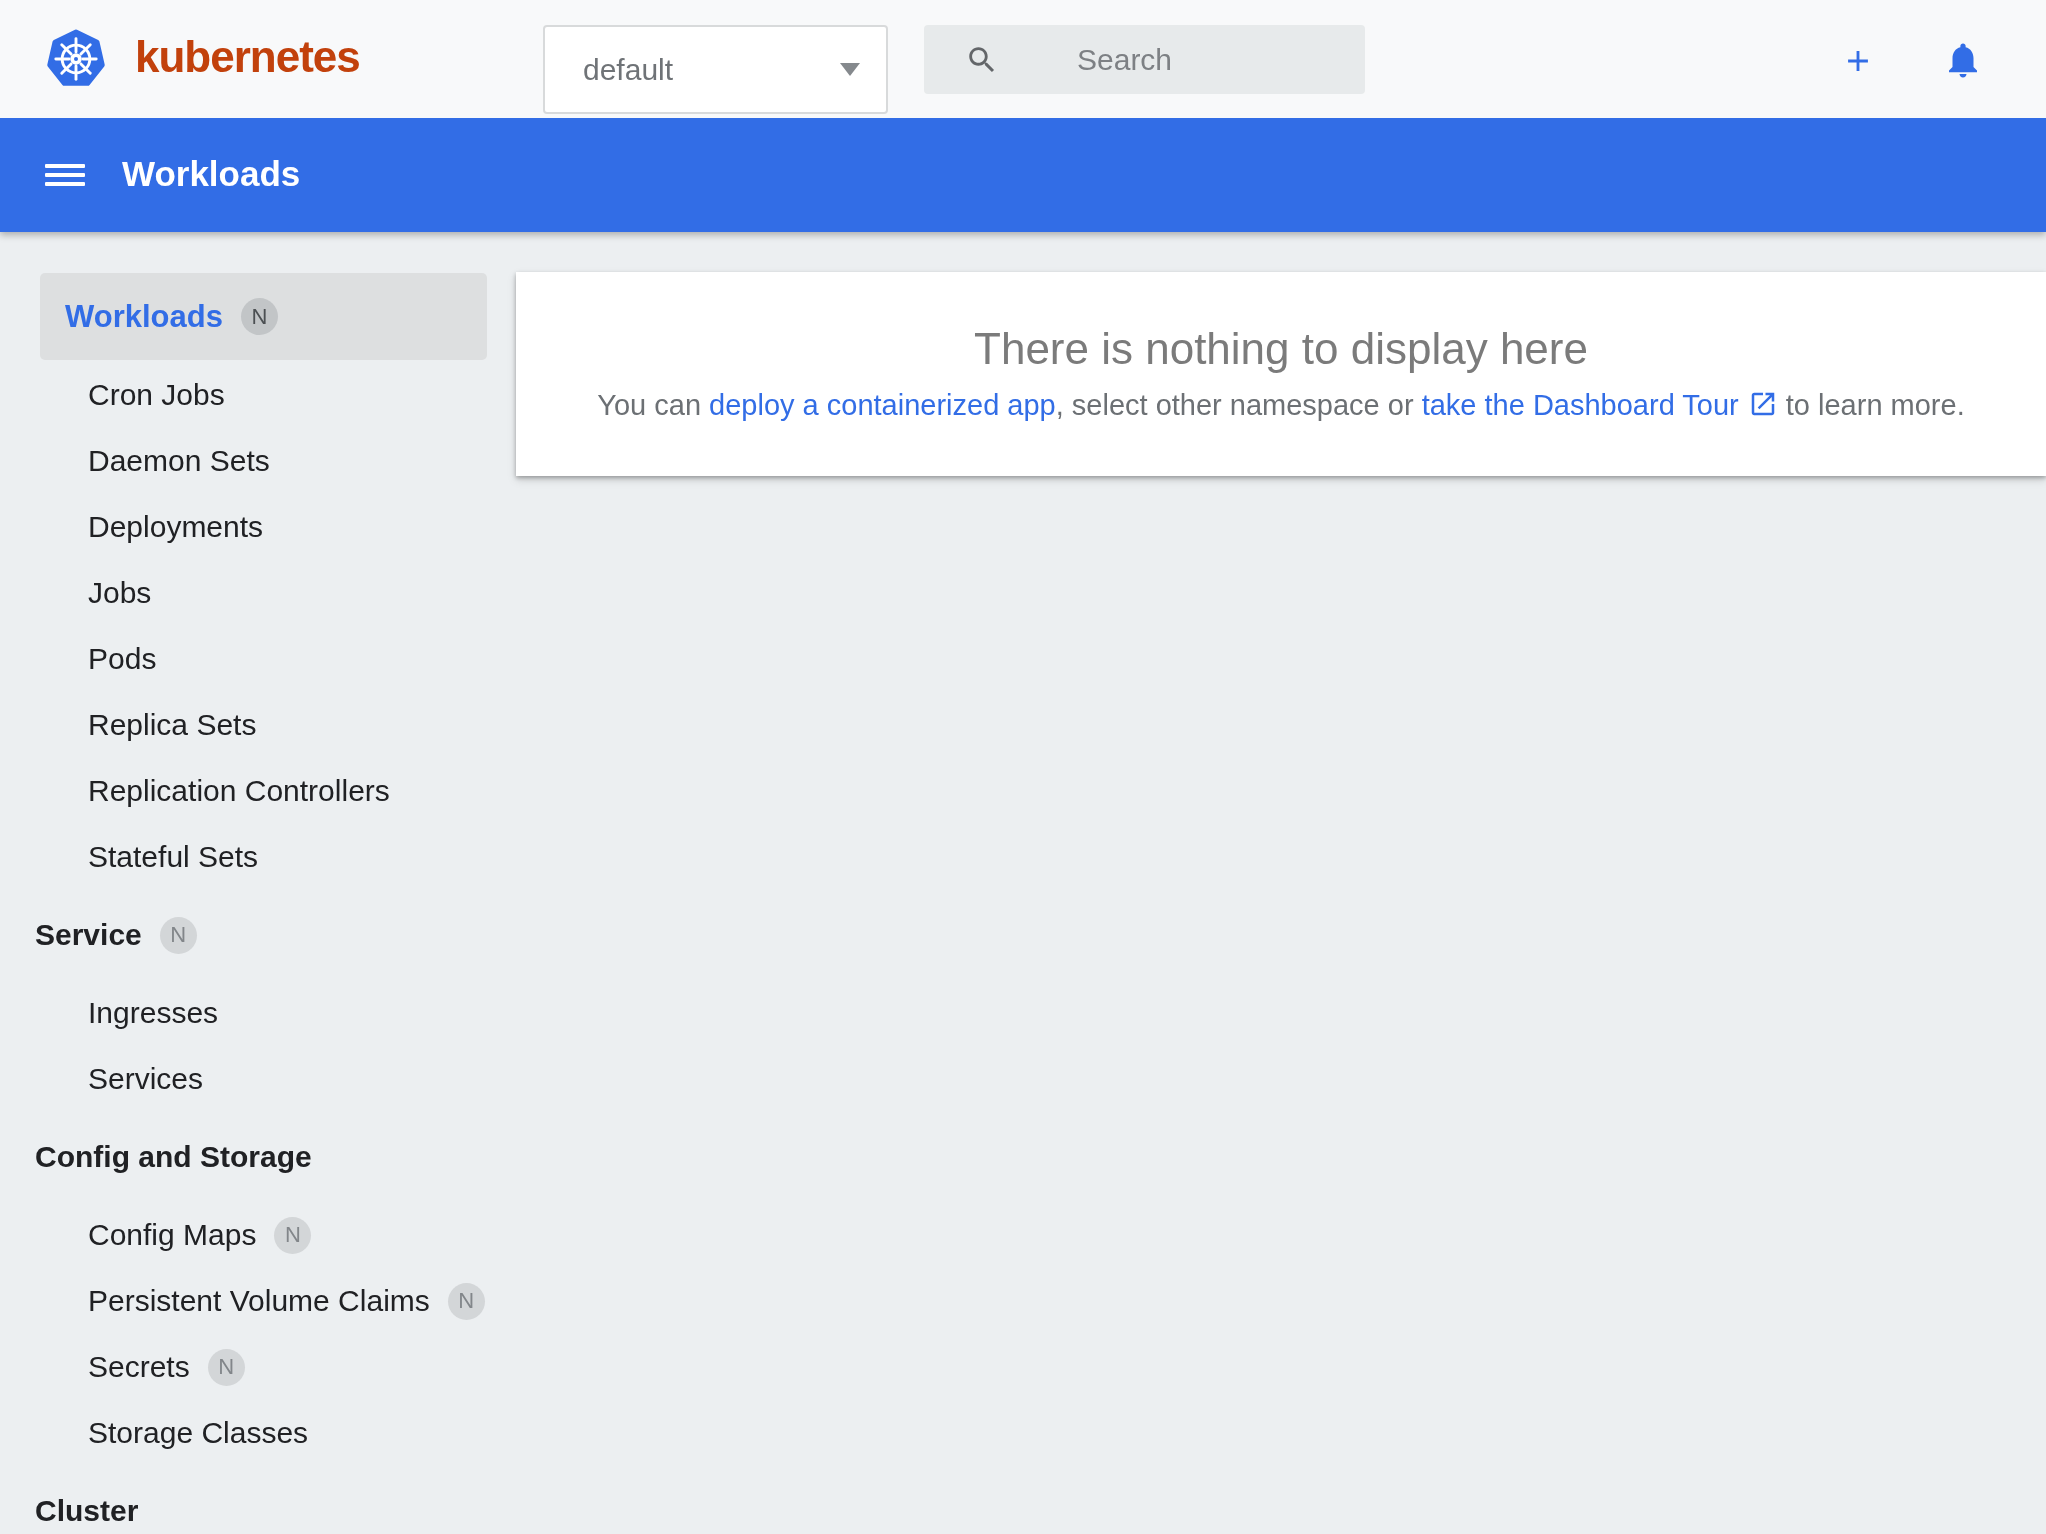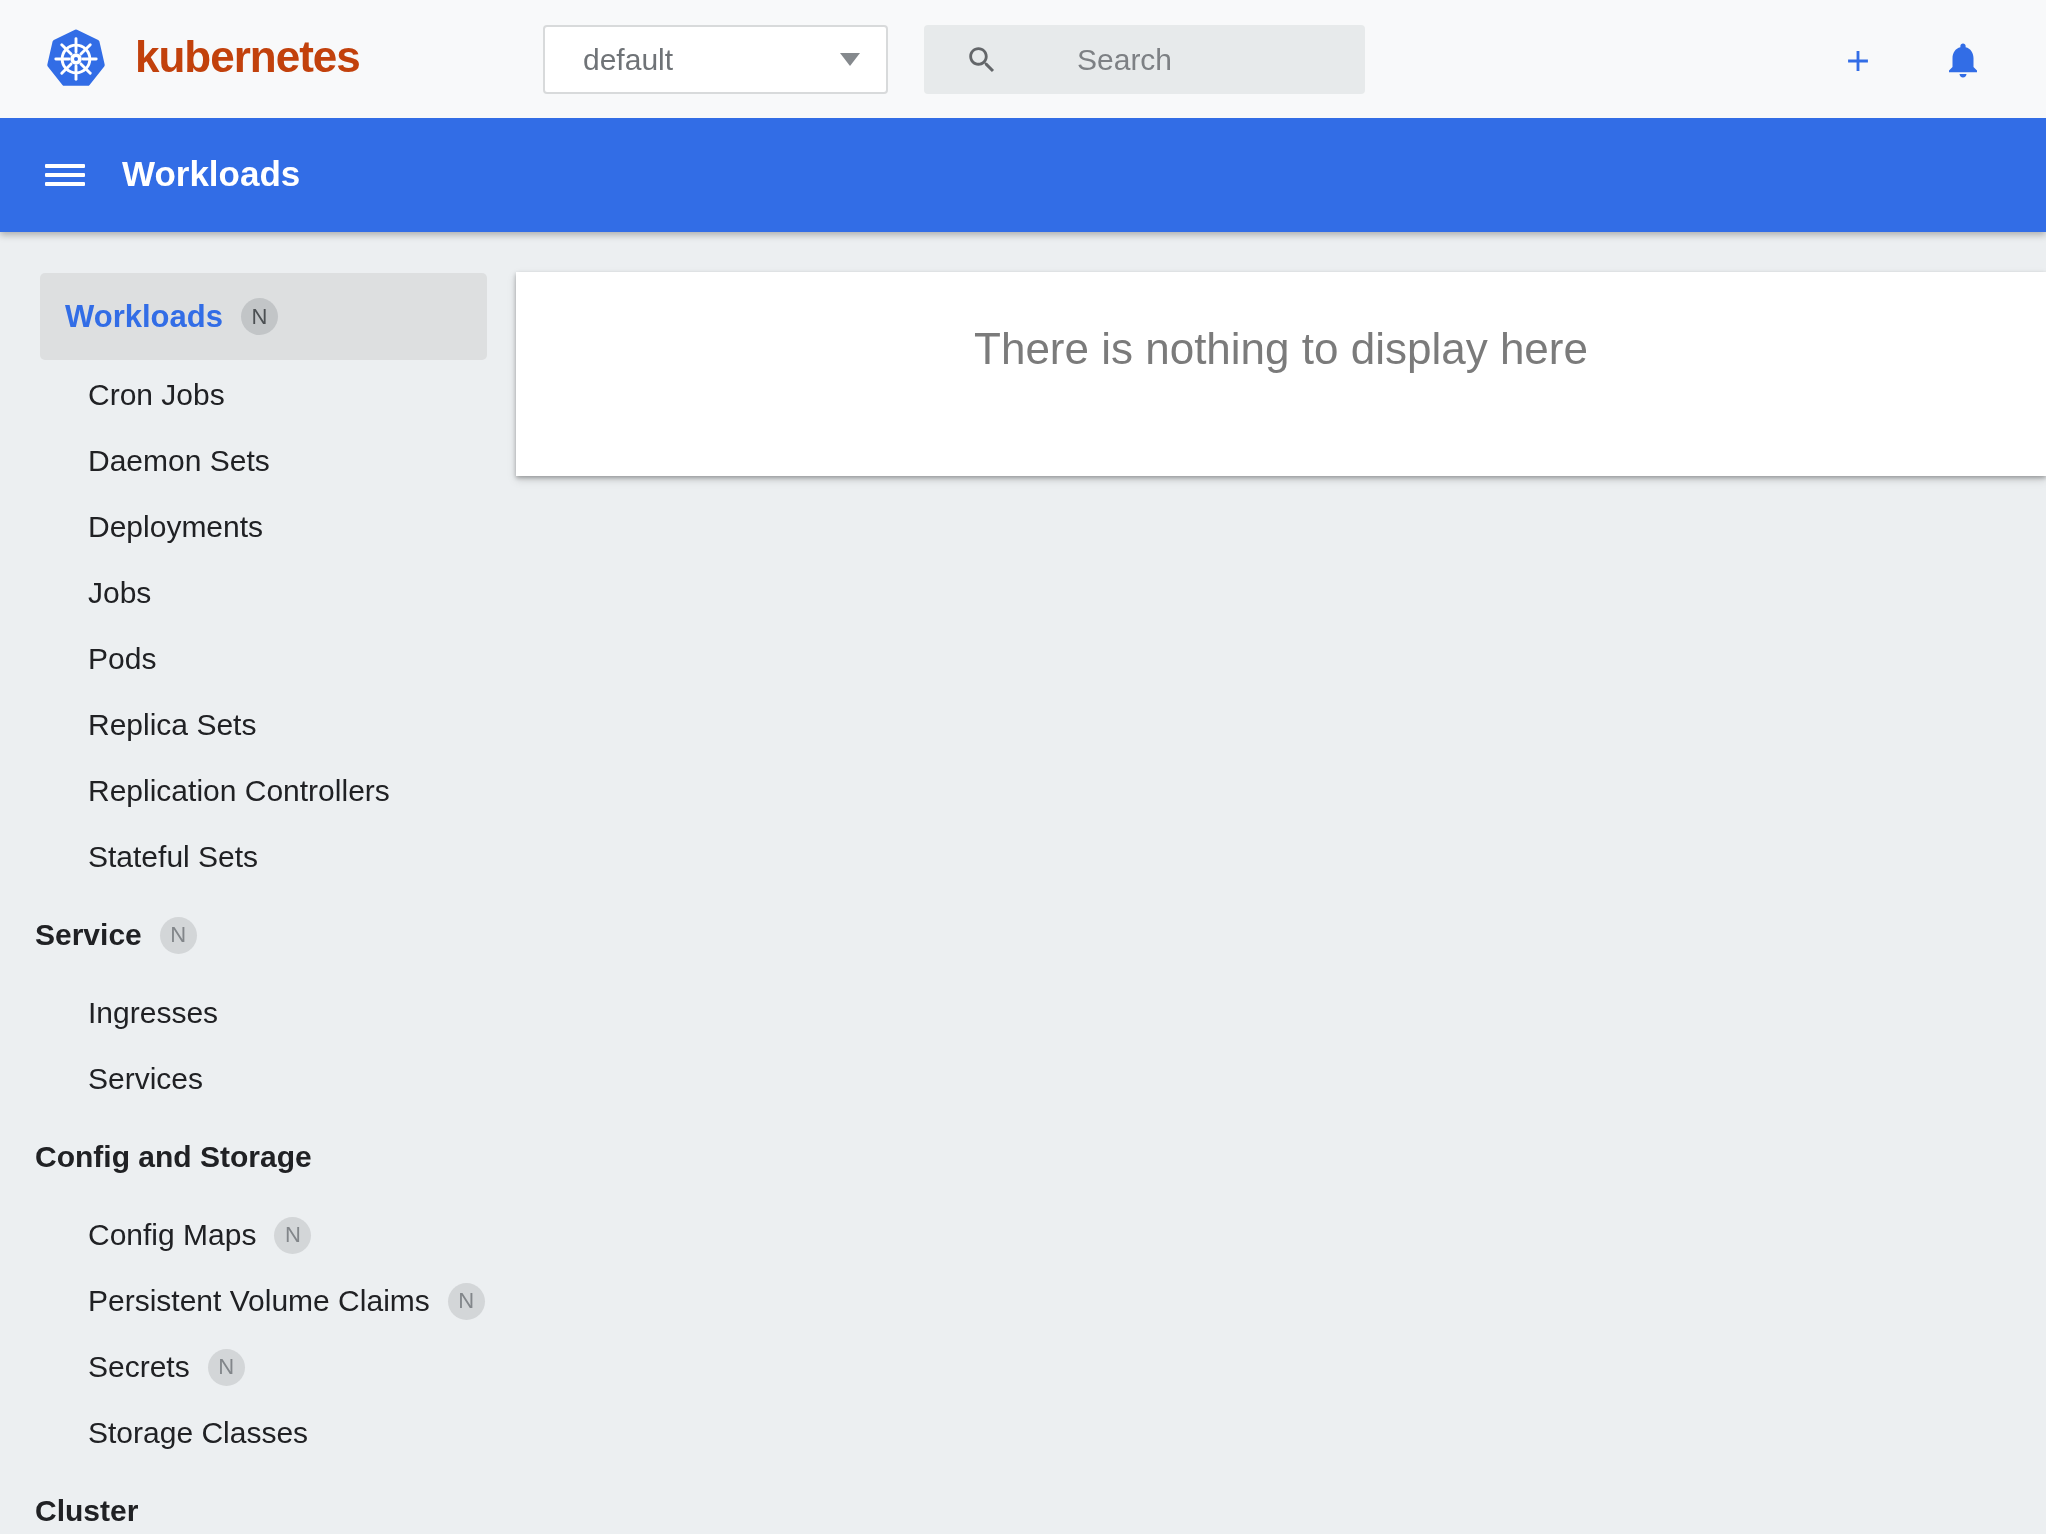--- a/index.html
+++ b/index.html
@@ -13,21 +13,21 @@
   .app-header {
     position: absolute; left: 0; top: 0; width: 2046px; height: 118px;
     background: #f8f9fa; z-index: 5;
   }
   .logo-wrap { position: absolute; left: 46px; top: 29px; width: 60px; height: 60px; }
   .brand-name {
     position: absolute; left: 135px; top: 50%; transform: translateY(-54%);
     font-size: 44px; font-weight: bold; color: #c2410c; letter-spacing: -1px;
   }
   .ns-select {
-    position: absolute; left: 543px; top: 25px; width: 345px; height: 69px;
+    position: absolute; left: 543px; top: 25px; width: 345px; height: 89px;
     background: #ffffff; border: 2px solid #d8dadb; border-radius: 4px;
     box-sizing: border-box; display: flex; align-items: center; justify-content: space-between;
     padding: 0 26px 0 38px; cursor: pointer;
   }
   .ns-value { font-size: 30px; color: #6f7377; }
   .caret-down {
     width: 0; height: 0; border-left: 10px solid transparent;
     border-right: 10px solid transparent; border-top: 13px solid #85898d;
   }
   .searchbar {
@@ -212,14 +212,17 @@
       <span class="lbl">Storage Classes</span>
     </div>
     <div class="side-header">
       <span class="lbl">Cluster</span>
     </div>
   </nav>
 
 <main>
   <div class="empty-card">
     <div class="empty-title">There is nothing to display here</div>
+    <div class="empty-hint" id="empty-hint"><span>You can </span><a href="#">deploy a containerized app</a><span>, select other namespace or </span><a href="#">take the Dashboard Tour<span class="ext-icon"><svg width="30" height="30" viewBox="0 0 24 24" fill="#326de6">
+              <path d="M19 19H5V5h7V3H5c-1.11 0-2 .9-2 2v14c0 1.1.89 2 2 2h14c1.1 0 2-.9 2-2v-7h-2v7zM14 3v2h3.59l-9.83 9.83 1.41 1.41L19 6.41V10h2V3h-7z"></path>
+            </svg></span></a><span> to learn more.</span></div>
   </div>
 </main>
 
 </body></html>

